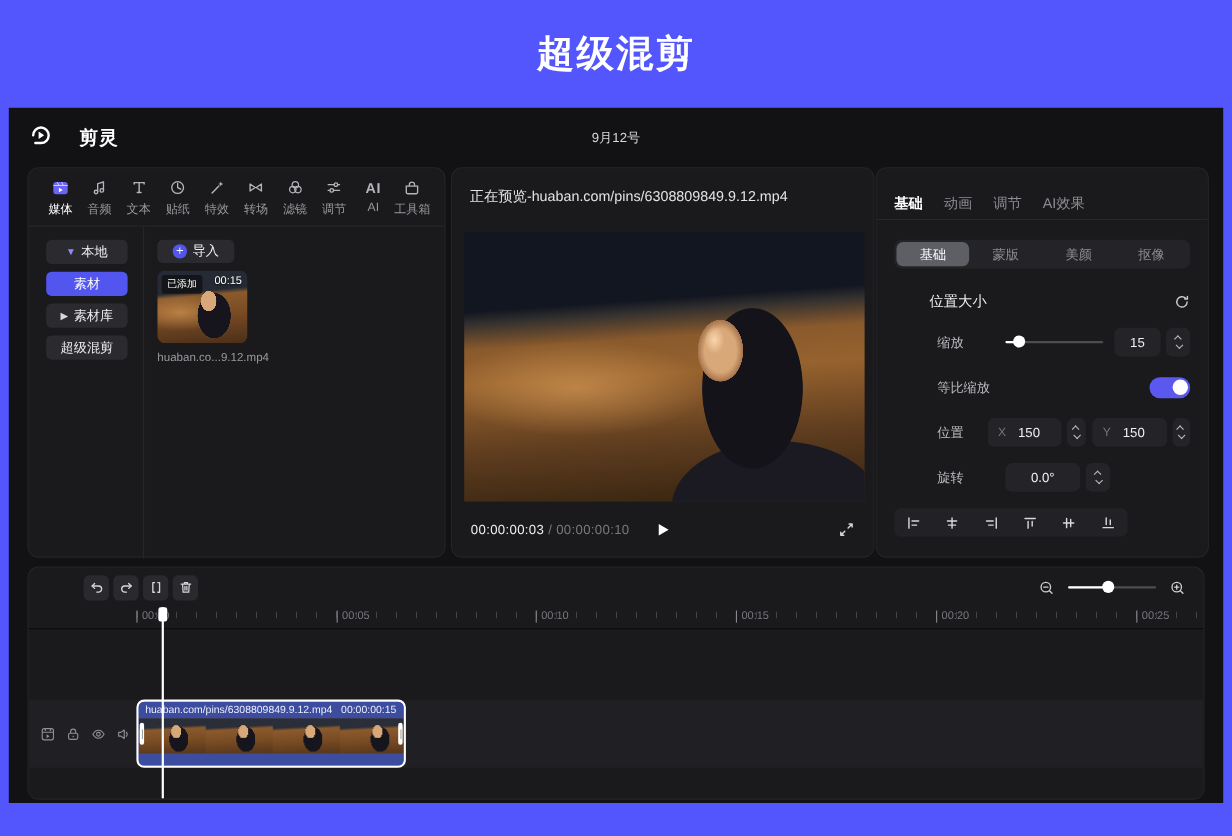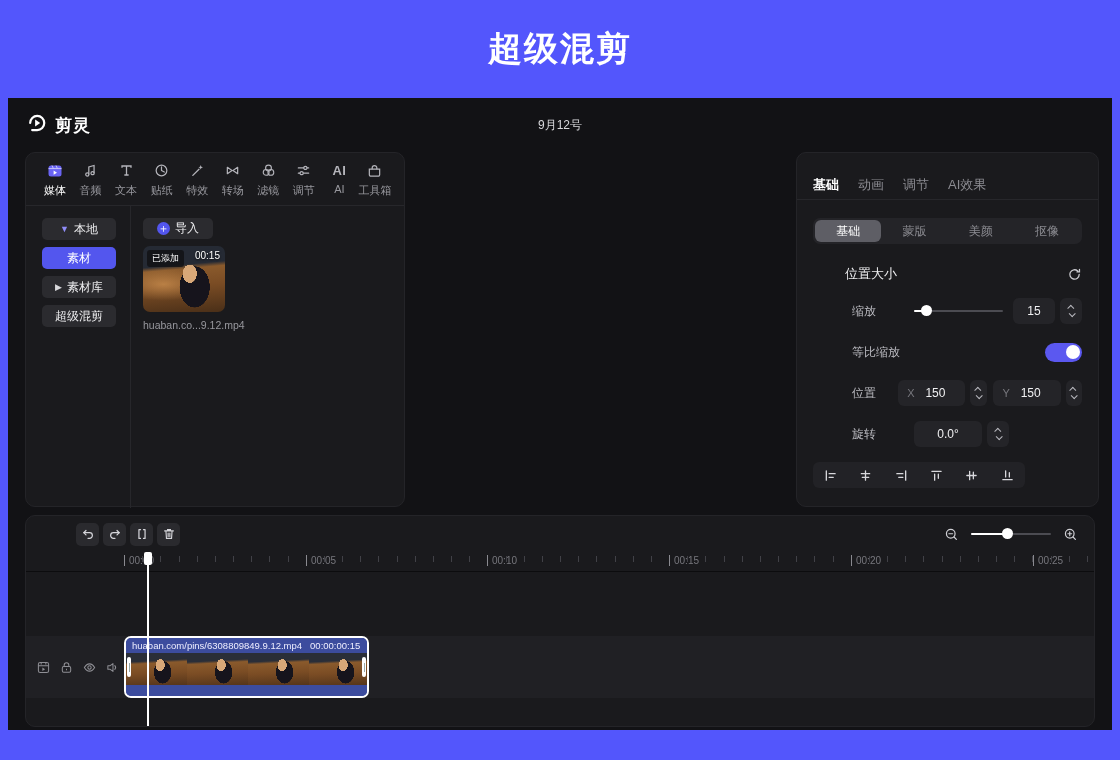--- a/index.html
+++ b/index.html
@@ -13,21 +13,21 @@
   }
   
   .banner { height:98px; display:flex; align-items:center; justify-content:center; }
   .banner h1 { color:#fff; font-size:34px; font-weight:bold; letter-spacing:2px; }
 
   
   .app { position:absolute; left:8px; top:98px; width:1104px; height:632px; background:#121215; }
 
   
   .app-header { position:relative; height:54px; display:flex; align-items:center; padding:0 18px; }
-  .logo { display:flex; align-items:center; gap:7px; }
+  .logo { display:flex; align-items:center; gap:24px; }
   .logo-text { color:#fff; font-size:17px; font-weight:bold; letter-spacing:1px; }
   .header-date { position:absolute; left:50%; transform:translateX(-50%); font-size:12px; color:#d8d8dc; }
   .header-right { margin-left:auto; display:flex; align-items:center; gap:10px; }
   .avatar { width:26px; height:26px; border-radius:50%;
     background:
       radial-gradient(circle at 50% 46%, #dca37c 0 29%, transparent 30%),
       radial-gradient(circle at 50% 30%, #241f2b 0 42%, transparent 43%),
       radial-gradient(circle at 30% 95%, #7fae9b 0 30%, transparent 31%),
       radial-gradient(circle at 70% 95%, #7fae9b 0 30%, transparent 31%),
       linear-gradient(#f2a8ba,#e890a6); }
@@ -278,20 +278,37 @@
         </div>
         <div class="thumb">
           <span class="thumb-badge">已添加</span>
           <span class="thumb-dur">00:15</span>
         </div>
         <div class="thumb-name">huaban.co...9.12.mp4</div>
       </div>
     </div>
   </div>
 
+  <div class="panel panel-center">
+    <div class="preview-title">正在预览-huaban.com/pins/6308809849.9.12.mp4</div>
+    <div class="video"></div>
+    <div class="preview-bar">
+      <span class="timecode"><span>00:00:00:03</span><span class="total"> / </span><span class="total">00:00:00:10</span></span>
+      <span class="play-btn">
+        <svg width="15" height="15" viewBox="0 0 14 14">
+            <path d="M3.6 2.1 12 7 3.6 11.9z" fill="#fff"></path>
+          </svg>
+      </span>
+      <span class="fullscreen-btn">
+        <svg width="15" height="15" viewBox="0 0 16 16" fill="none" stroke="currentColor" stroke-width="1.4" stroke-linecap="round" stroke-linejoin="round">
+            <path d="M9.6 6.4 13.5 2.5M10.6 2.5h2.9v2.9M6.4 9.6 2.5 13.5M2.5 10.6v2.9h2.9"></path>
+          </svg>
+      </span>
+    </div>
+  </div>
 
   <div class="panel panel-right">
     <div class="rp">
       <div class="rp-tabs">
         <span class="rp-tab active">基础</span>
         <span class="rp-tab">动画</span>
         <span class="rp-tab">调节</span>
         <span class="rp-tab">AI效果</span>
       </div>
       <div class="rp-divider"></div>

